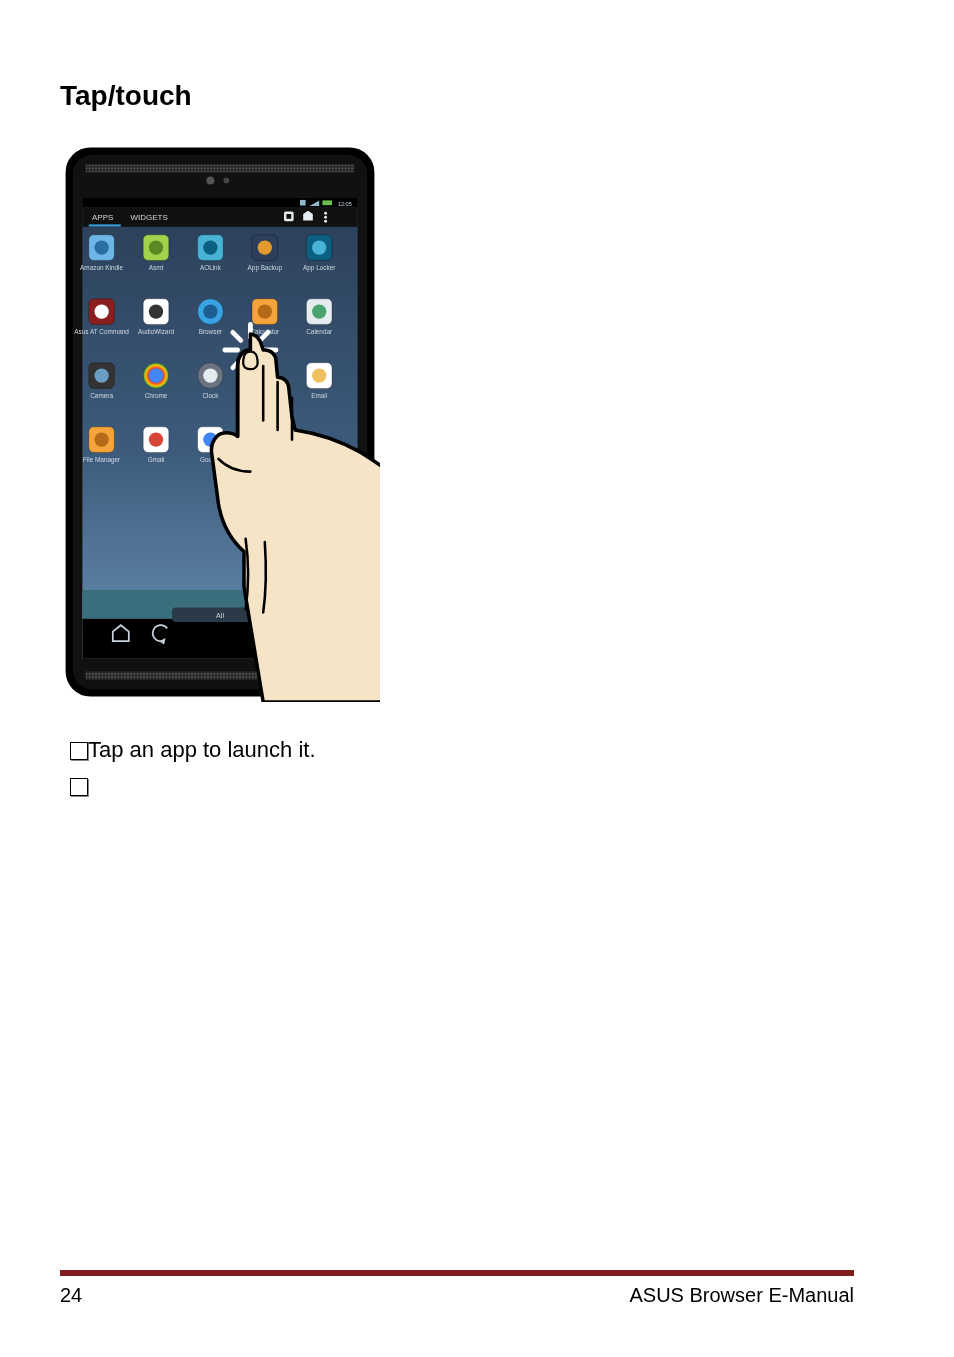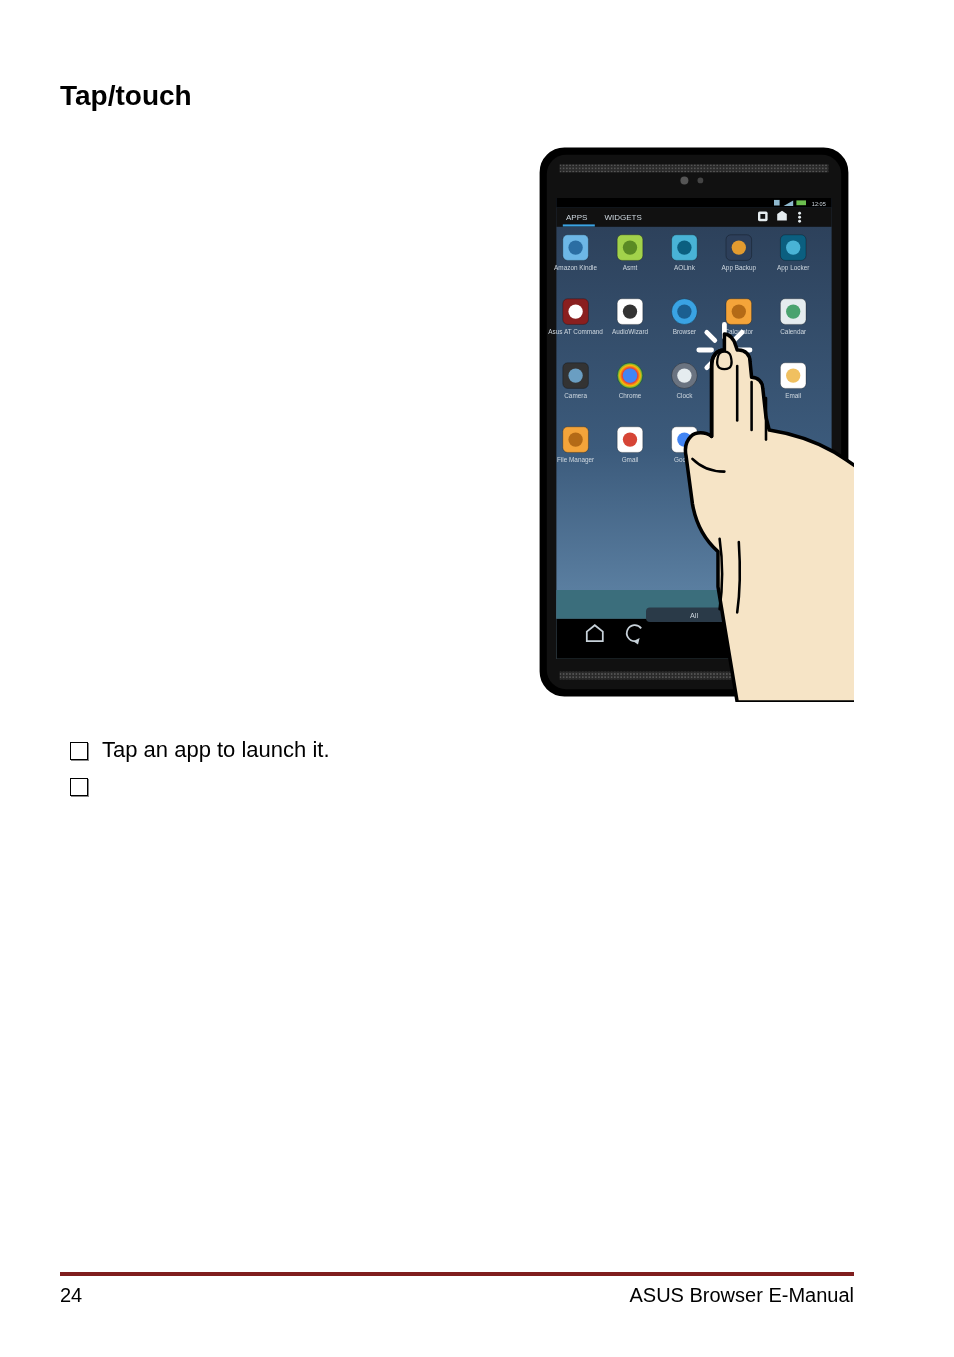--- a/index.html
+++ b/index.html
@@ -19,49 +19,48 @@
     padding: 80px 60px 40px 60px;
   }
   .heading {
     font-size: 28px;
     font-weight: 700;
     margin-bottom: 30px;
   }
   .illus-wrap {
     width: 100%;
     display: flex;
-    justify-content: flex-end;
+    justify-content: flex-start;
     margin-bottom: 35px;
   }
   .bullets {
     font-size: 22px;
     list-style: none;
     padding-left: 10px;
     margin: 0;
   }
   .bullets li {
     margin-bottom: 10px;
     display: flex;
     align-items: flex-start;
-    gap: 14px;
   }
   .bullets li .box {
     width: 16px;
     height: 16px;
     border: 1.5px solid #000;
     margin-top: 5px;
     box-shadow: 1px 1px 0 #888;
     flex-shrink: 0;
   }
   .footer {
     position: absolute;
     left: 60px;
     right: 60px;
     bottom: 50px;
-    border-top: 4px solid #7f1d1d;
+    border-top: 6px solid #7f1d1d;
     padding-top: 8px;
     display: flex;
     justify-content: space-between;
     font-size: 20px;
   }
   
   .tablet {
     width: 320px;
     height: 560px;
     position: relative;

